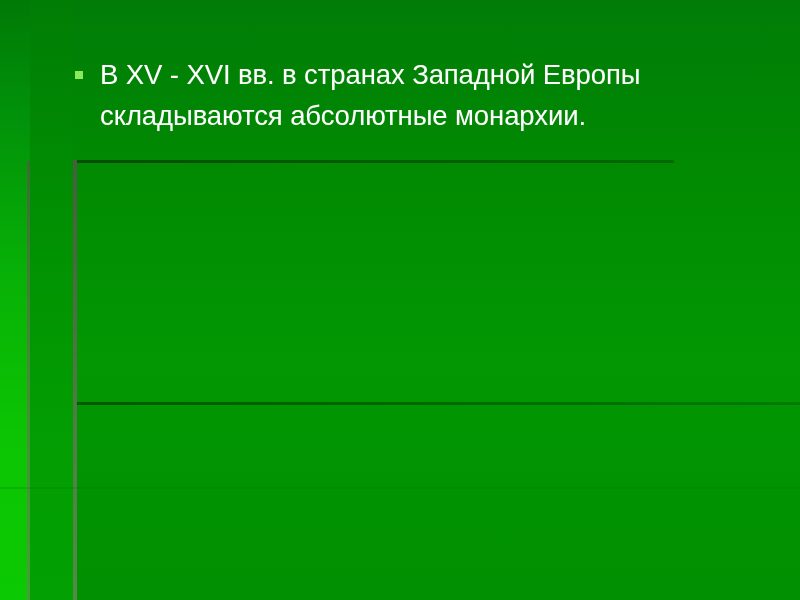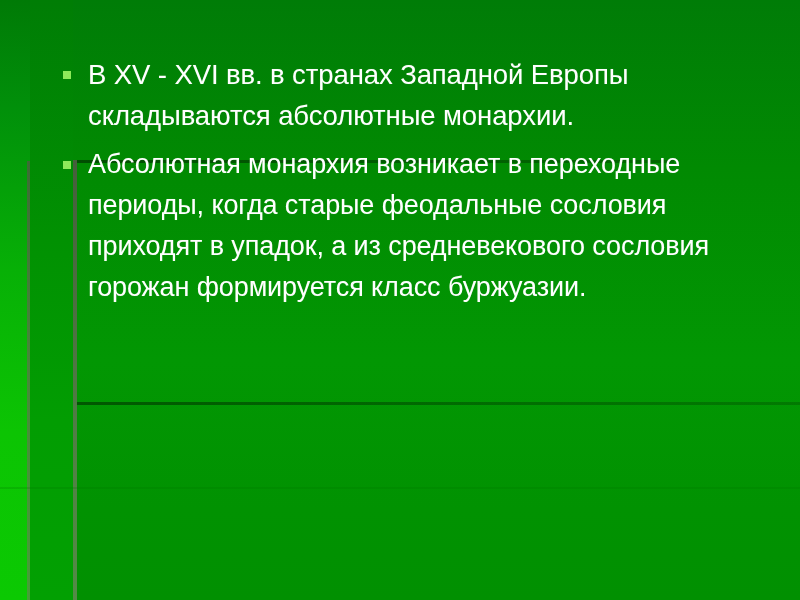--- a/index.html
+++ b/index.html
@@ -118,21 +118,21 @@
     left: 0;
     top: 487px;
     width: 800px;
     height: 2px;
     background: rgba(0,120,0,0.22);
   }
 
   
   .content {
     position: absolute;
-    left: 60px;
+    left: 72px;
     top: 54px;
     width: 700px;
   }
 
   .bullet-row {
     position: relative;
     padding-left: 28px;
     margin-bottom: 8px;
   }
 
@@ -174,19 +174,15 @@
   <div class="hrule-bottom"></div>
   <div class="hseam"></div>
 
   <div class="content">
 
     <div class="bullet-row first">
       <span class="bullet-marker"></span>
       <div class="bullet-text">В XV - XVI вв. в странах Западной Европы складываются абсолютные монархии.</div>
     </div>
 
-    <div class="bullet-row second">
-      <span class="bullet-marker"></span>
-      <div class="bullet-text">Абсолютная монархия возникает в переходные периоды, когда старые феодальные сословия приходят в упадок, а из средневекового сословия горожан формируется класс буржуазии.</div>
-    </div>
 
   </div>
 </div>
 
 </body></html>

